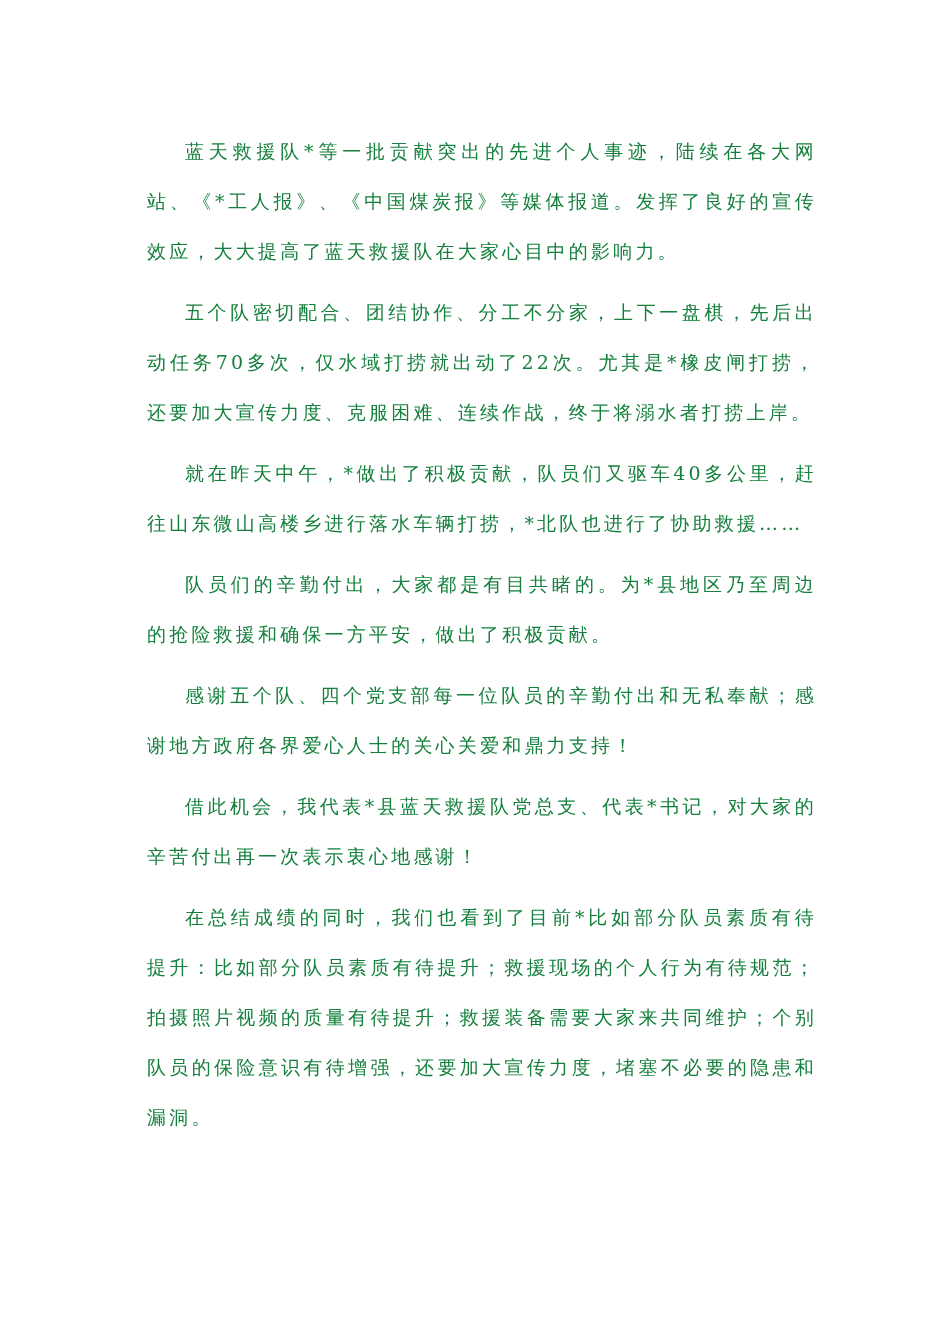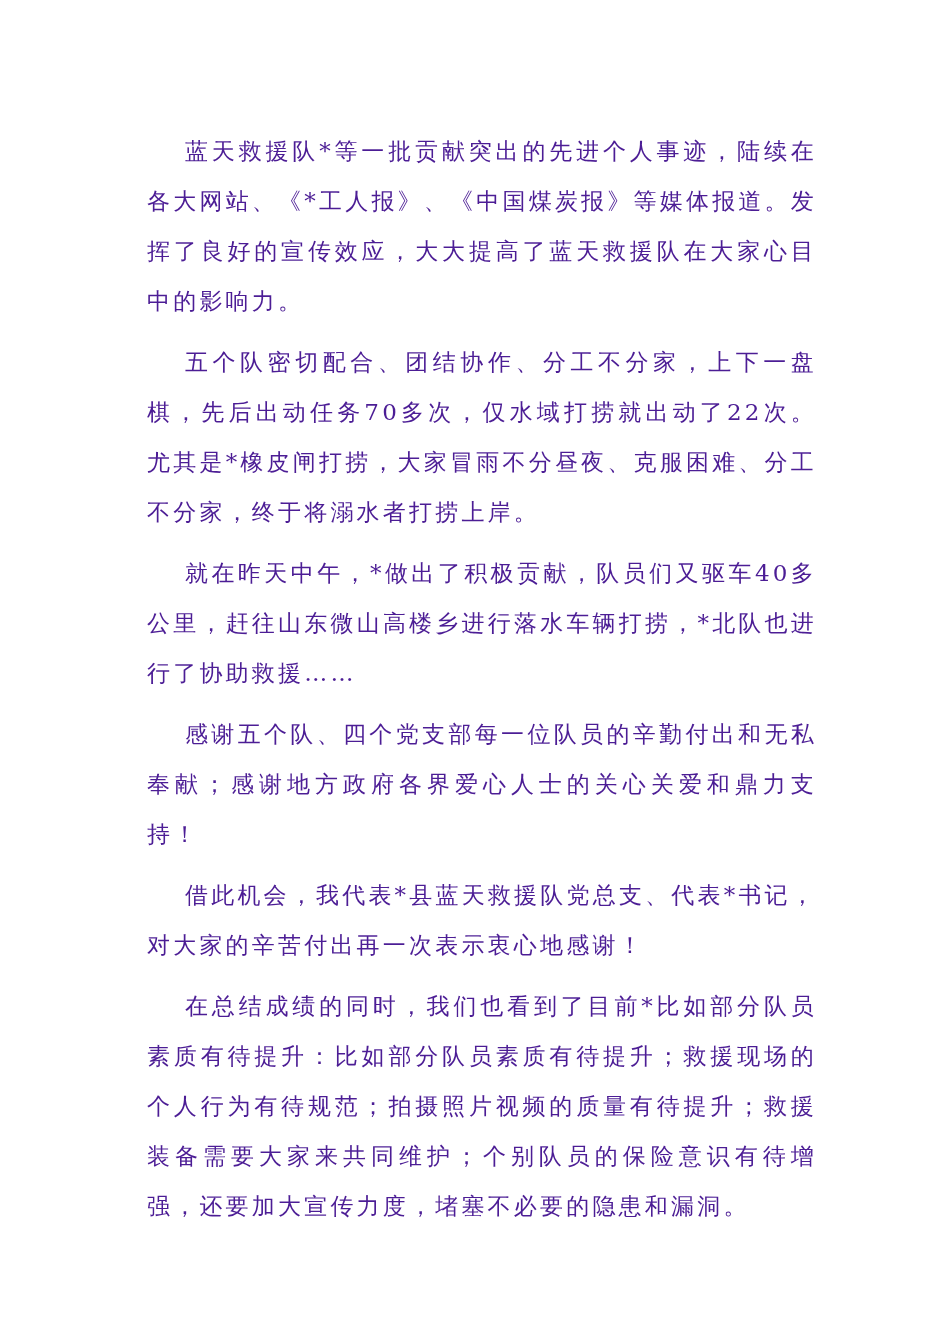--- a/index.html
+++ b/index.html
@@ -12,35 +12,36 @@
       height: 1344px;
       position: relative;
       overflow: hidden;
     }
     .page {
       position: absolute;
       left: 147px;
       top: 126px;
       width: 670px;
       font-family: "DejaVu Serif", "Liberation Serif", serif;
-      font-size: 23px;
-      color: #4c1d95;
+      font-size: 19px;
+      color: #15803d;
     }
     .para {
       margin: 0 0 11px 0;
       line-height: 50px;
       text-indent: 38px;
       text-align: justify;
       text-align-last: left;
       letter-spacing: 3.2px;
     }
   </style>
 </head>
 <body>
 
 <div class="page">
   <p class="para">蓝天救援队*等一批贡献突出的先进个人事迹，陆续在各大网站、《*工人报》、《中国煤炭报》等媒体报道。发挥了良好的宣传效应，大大提高了蓝天救援队在大家心目中的影响力。</p>
-  <p class="para">五个队密切配合、团结协作、分工不分家，上下一盘棋，先后出动任务70多次，仅水域打捞就出动了22次。尤其是*橡皮闸打捞，大家冒雨不分昼夜、克服困难、分工不分家，终于将溺水者打捞上岸。</p>
+  <p class="para">五个队密切配合、团结协作、分工不分家，上下一盘棋，先后出动任务70多次，仅水域打捞就出动了22次。尤其是*橡皮闸打捞，还要加大宣传力度、克服困难、连续作战，终于将溺水者打捞上岸。</p>
   <p class="para">就在昨天中午，*做出了积极贡献，队员们又驱车40多公里，赶往山东微山高楼乡进行落水车辆打捞，*北队也进行了协助救援……</p>
+  <p class="para">队员们的辛勤付出，大家都是有目共睹的。为*县地区乃至周边的抢险救援和确保一方平安，做出了积极贡献。</p>
   <p class="para">感谢五个队、四个党支部每一位队员的辛勤付出和无私奉献；感谢地方政府各界爱心人士的关心关爱和鼎力支持！</p>
   <p class="para">借此机会，我代表*县蓝天救援队党总支、代表*书记，对大家的辛苦付出再一次表示衷心地感谢！</p>
   <p class="para">在总结成绩的同时，我们也看到了目前*比如部分队员素质有待提升：比如部分队员素质有待提升；救援现场的个人行为有待规范；拍摄照片视频的质量有待提升；救援装备需要大家来共同维护；个别队员的保险意识有待增强，还要加大宣传力度，堵塞不必要的隐患和漏洞。</p>
 </div>
 
 </body></html>

